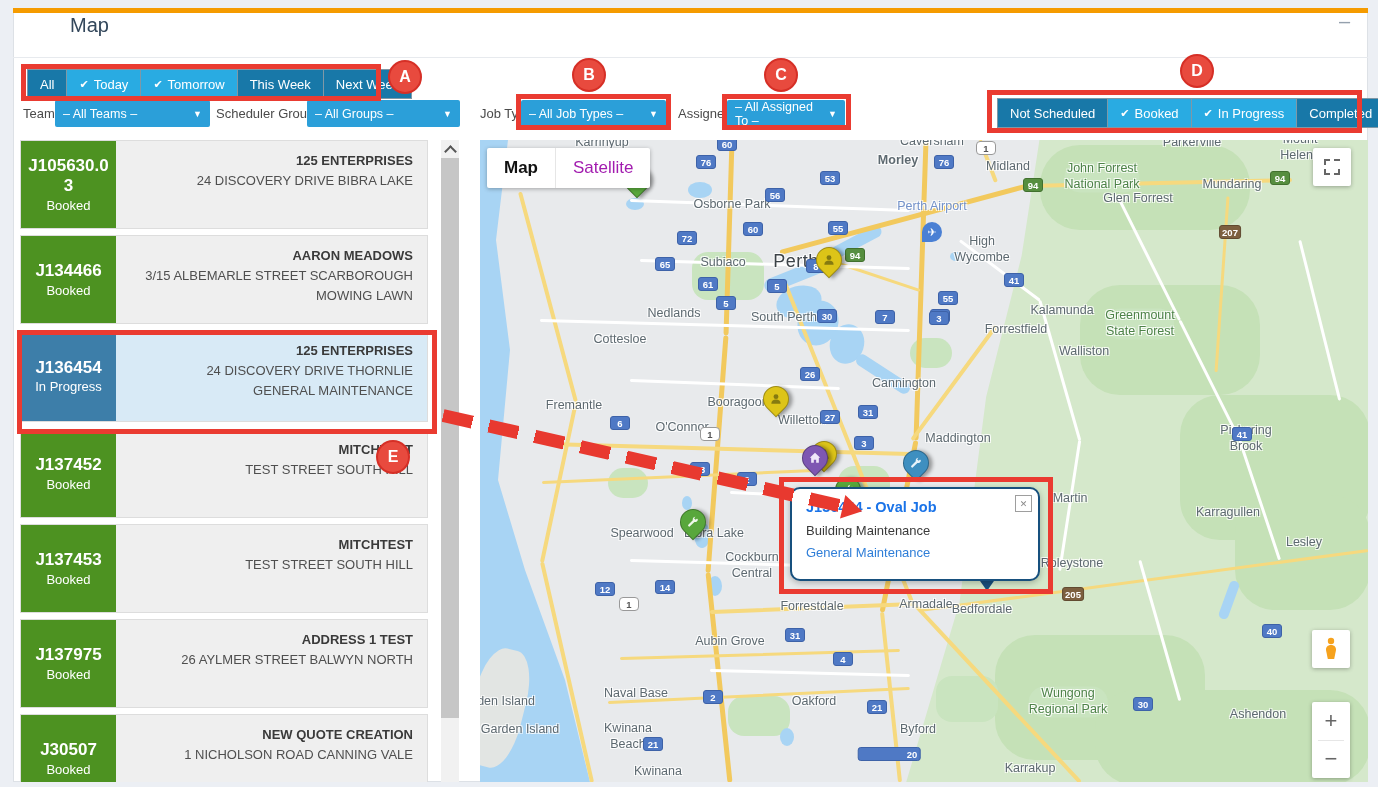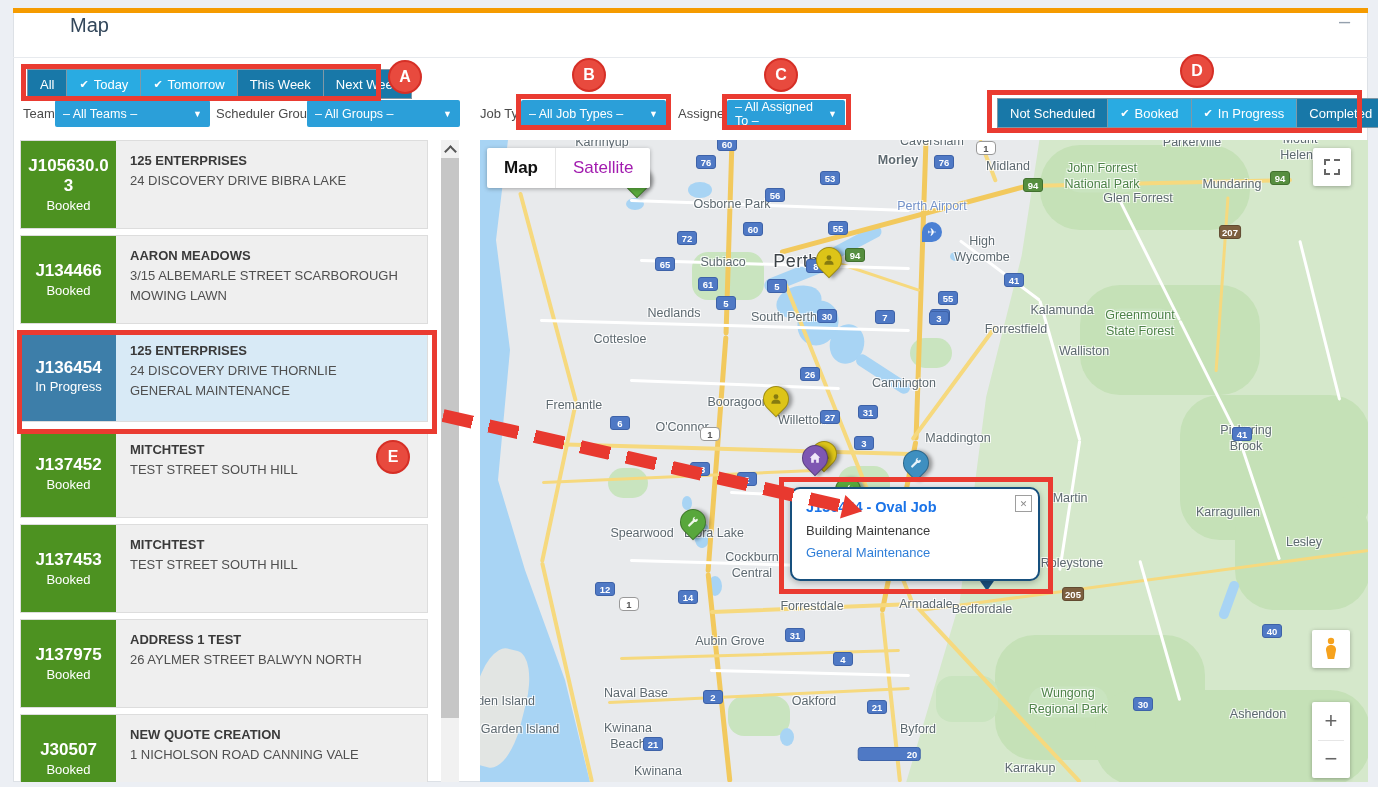--- a/index.html
+++ b/index.html
@@ -21,21 +21,21 @@
   #time-group{left:27px;top:69px;}
   #status-group{left:997px;top:98px;}
   
   #job-list{position:absolute;left:20px;top:140px;width:408px;height:642px;overflow:hidden;z-index:2;}
   .job-item{display:flex;height:89px;margin-bottom:6px;border:1px solid #ddd;box-sizing:border-box;cursor:pointer;}
   .job-item.sel{height:92px;margin-top:3px;margin-bottom:7px;}
   .job-badge{width:95px;flex:0 0 95px;background:#4d9221;color:#fff;display:flex;flex-direction:column;align-items:center;justify-content:center;text-align:center;padding:4px;box-sizing:border-box;}
   .job-item.sel .job-badge{background:#3d7ea9;}
   .job-id{font-size:17px;font-weight:bold;word-break:break-all;line-height:1.15;}
   .job-status{font-size:13px;margin-top:2px;}
-  .job-content{flex:1;background:#efefef;padding:10px 14px;box-sizing:border-box;}
+  .job-content{flex:1;background:#efefef;padding:10px 14px;box-sizing:border-box;text-align:right;}
   .job-item.sel .job-content{background:#d8eaf6;}
   .job-name{font-size:13px;font-weight:bold;color:#3a3a3a;line-height:1.55;}
   .job-line{font-size:13px;color:#4f4f4f;line-height:1.55;}
   
   #sbar{position:absolute;left:441px;top:140px;width:18px;height:642px;background:#f1f1f1;z-index:2;}
   .sb-up{position:absolute;left:0;top:0;width:18px;height:18px;background:#f1f1f1;cursor:pointer;}
   .sb-up i{position:absolute;left:5px;top:7px;width:7px;height:7px;border-top:2px solid #555;border-left:2px solid #555;transform:rotate(45deg);}
   .sb-thumb{position:absolute;left:0;top:18px;width:18px;height:560px;background:#c6c6c6;cursor:pointer;}
   
   #map{position:absolute;left:480px;top:140px;width:888px;height:642px;overflow:hidden;background:#e8eaec;z-index:2;cursor:default;}
@@ -379,21 +379,21 @@
         <div class="shield blue" style="left: 468px; top: 158px;">55</div>
         <div class="shield blue" style="left: 459px; top: 178px;">3</div>
         <div class="shield blue" style="left: 330px; top: 234px;">26</div>
         <div class="shield blue" style="left: 350px; top: 277px;">27</div>
         <div class="shield blue" style="left: 388px; top: 272px;">31</div>
         <div class="shield blue" style="left: 384px; top: 303px;">3</div>
         <div class="shield blue" style="left: 762px; top: 294px;">41</div>
         <div class="shield blue" style="left: 220px; top: 329px;">13</div>
         <div class="shield blue" style="left: 267px; top: 339px;">2</div>
         <div class="shield blue" style="left: 140px; top: 283px;">6</div>
-        <div class="shield blue" style="left: 185px; top: 457px; margin-left: 23px;">14</div>
+        <div class="shield blue" style="left: 185px; top: 447px;">14</div>
         <div class="shield blue" style="left: 125px; top: 449px;">12</div>
         <div class="shield blue" style="left: 315px; top: 495px;">31</div>
         <div class="shield blue" style="left: 363px; top: 519px;">4</div>
         <div class="shield blue" style="left: 233px; top: 557px;">2</div>
         <div class="shield blue" style="left: 397px; top: 567px;">21</div>
         <div class="shield blue" style="left: 173px; top: 604px;">21</div>
         <div class="shield blue" style="left: 409px; top: 614px; padding-left: 48px;">20</div>
         <div class="shield blue" style="left: 792px; top: 491px;">40</div>
         <div class="shield blue" style="left: 663px; top: 564px;">30</div>
         <div class="shield green" style="left: 375px; top: 115px;">94</div>

